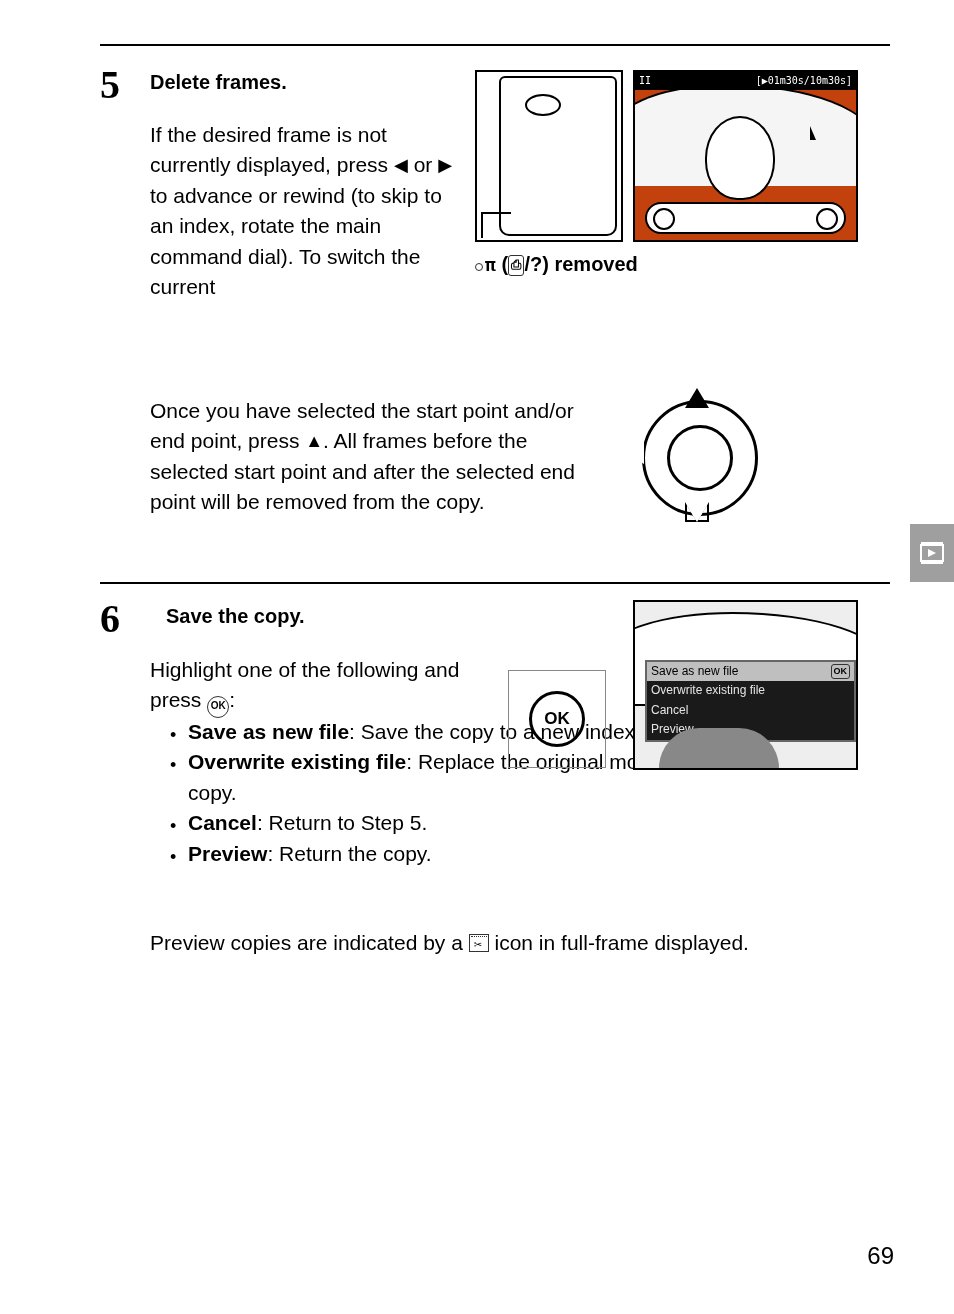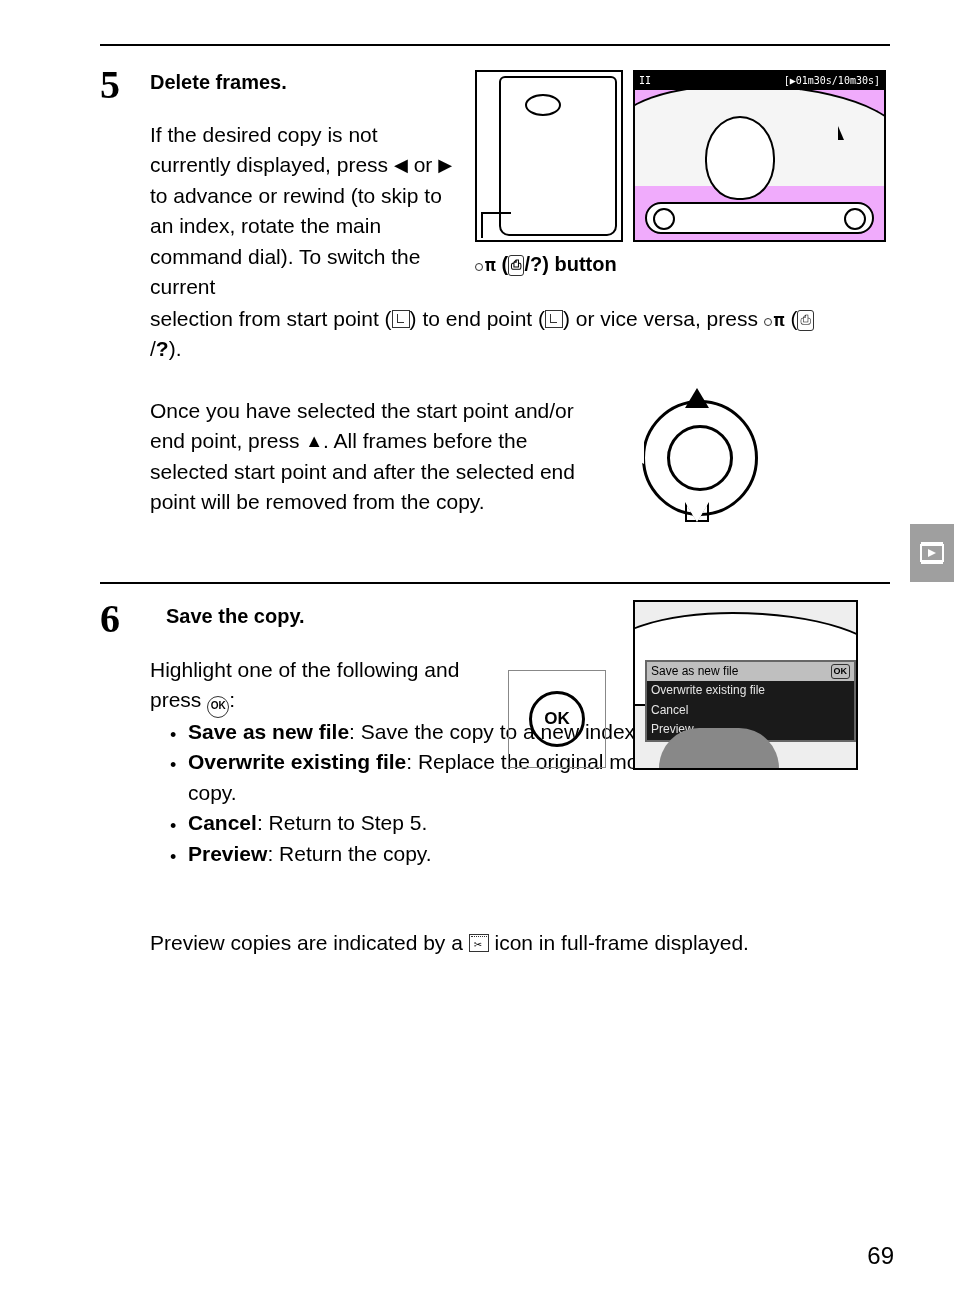--- a/index.html
+++ b/index.html
@@ -27,21 +27,21 @@
   .tri{display:inline-block;font-size:18px;position:relative;top:-1px}
   .okglyph{display:inline-flex;align-items:center;justify-content:center;border:1.5px solid #333;border-radius:50%;width:20px;height:20px;font-size:10px;font-weight:700;position:relative;top:2px}
   .keyicon{display:inline-block;border:1.5px solid #333;border-radius:50%;width:6px;height:6px;margin-right:2px;position:relative;top:0}
   .pinlabel{display:inline-block;font-family:monospace;font-size:18px}
   
   .fig-cam{position:absolute;left:475px;top:70px;width:148px;height:172px;border:2px solid #000;box-sizing:border-box;background:#fff}
   .fig-cam .body{position:absolute;left:22px;top:4px;right:4px;bottom:4px;border:2px solid #000;border-radius:6px 6px 10px 10px;background:#fff}
   .fig-cam .dial{position:absolute;left:48px;top:22px;width:32px;height:18px;border:2px solid #000;border-radius:50%}
   .fig-cam .btnline{position:absolute;left:4px;top:140px;width:30px;border-top:2px solid #000}
   .fig-cam .btnlinev{position:absolute;left:4px;top:140px;height:26px;border-left:2px solid #000}
-  .fig-lcd{position:absolute;left:633px;top:70px;width:253px;height:172px;border:2px solid #000;box-sizing:border-box;background:#f0abfc}
+  .fig-lcd{position:absolute;left:633px;top:70px;width:225px;height:172px;border:2px solid #000;box-sizing:border-box;background:#c2410c}
   .fig-lcd .bar{position:absolute;left:0;right:0;top:0;height:18px;background:#000;color:#fff;font-size:10px;font-family:monospace;display:flex;justify-content:space-between;align-items:center;padding:0 4px;box-sizing:border-box}
   .fig-lcd .scene{position:absolute;left:0;right:0;top:18px;bottom:0;overflow:hidden}
   .fig-lcd .hill{position:absolute;left:-20px;right:-20px;bottom:54px;height:100px;border:2px solid #000;border-bottom:none;border-radius:60% 80% 0 0;background:#f5f5f5}
   .fig-lcd .boat{position:absolute;right:40px;top:36px;width:0;height:0;border-left:6px solid #000;border-top:14px solid transparent;border-bottom:0}
   .fig-lcd .face{position:absolute;left:70px;top:26px;width:66px;height:80px;border:2px solid #000;border-radius:50% 50% 46% 46%;background:#fff}
   .fig-lcd .hair{position:absolute;left:58px;top:10px;width:96px;height:120px;border:2px solid #000;border-radius:48% 48% 30% 30%;background:#e6e6e6;z-index:-1}
   .fig-lcd .ctrl{position:absolute;left:10px;right:10px;bottom:6px;height:28px;border:2px solid #000;border-radius:16px;background:#fff}
   .fig-lcd .ctrl .c1{position:absolute;left:6px;top:4px;width:18px;height:18px;border:2px solid #000;border-radius:50%}
   .fig-lcd .ctrl .c2{position:absolute;right:6px;top:4px;width:18px;height:18px;border:2px solid #000;border-radius:50%}
   .caption{position:absolute;left:475px;top:250px;font-weight:700;font-size:20px}
@@ -75,24 +75,21 @@
 <body>
 
 <div class="page">
 
   <div class="hr"></div>
 
   <div class="stepnum step5">5</div>
   <div class="heading h5">Delete frames.</div>
 
   <div class="body1">
-    <span>If the desired copy is not currently displayed, press </span><span class="tri">◀</span><span> or </span><span class="tri">▶</span><span> to advance or rewind (to skip to an index, rotate the main command dial).  To switch the current</span>
-  </div>
-  <div class="body1b">
-    <span>selection from start point (</span><span class="markericon"></span><span>) to end point (</span><span class="markericon"></span><span>) or vice versa, press </span><span><span class="keyicon"></span><b class="pinlabel">π</b></span><span> (</span><span class="keylbl">⎙</span><span>/</span><b>?</b><span>).</span>
+    <span>If the desired frame is not currently displayed, press </span><span class="tri">◀</span><span> or </span><span class="tri">▶</span><span> to advance or rewind (to skip to an index, rotate the main command dial).  To switch the current</span>
   </div>
 
   <div class="body2">
     <span>Once you have selected the start point and/or end point, press </span><span class="tri">▲</span><span>.  All frames before the selected start point and after the selected end point will be removed from the copy.</span>
   </div>
 
   <div class="fig-cam">
     <div class="body"></div>
     <div class="dial"></div>
     <div class="btnline"></div>
@@ -110,21 +107,21 @@
       <div class="hair"></div>
       <div class="face"></div>
       <div class="ctrl">
           <div class="c1"></div>
           <div class="c2"></div>
         </div>
     </div>
   </div>
 
   <div class="caption">
-    <span><span class="keyicon"></span><b class="pinlabel">π</b></span><span> (</span><span class="keylbl">⎙</span><span>/</span><b>?</b><span>) button</span>
+    <span><span class="keyicon"></span><b class="pinlabel">π</b></span><span> (</span><span class="keylbl">⎙</span><span>/</span><b>?</b><span>) removed</span>
   </div>
 
   <div class="fig-multi">
     <div class="outer"></div>
     <div class="inner"></div>
     <div class="t up"></div>
     <div class="t dn" style="border-bottom-color:#fff;border-bottom-width:18px;filter:drop-shadow(0 0 0 #000);outline:2px solid #000;outline-offset:-2px;border-bottom:20px solid #fff"></div>
     <div class="t dn" style="border-bottom:20px solid transparent"></div>
     <div style="position:absolute;left:63px;bottom:-2px;width:0;height:0;border-left:12px solid transparent;border-right:12px solid transparent;border-top:20px solid #fff"></div>
     <div style="position:absolute;left:61px;bottom:-4px;width:0;height:0;border-left:14px solid transparent;border-right:14px solid transparent;border-top:24px solid #000;z-index:-1"></div>

